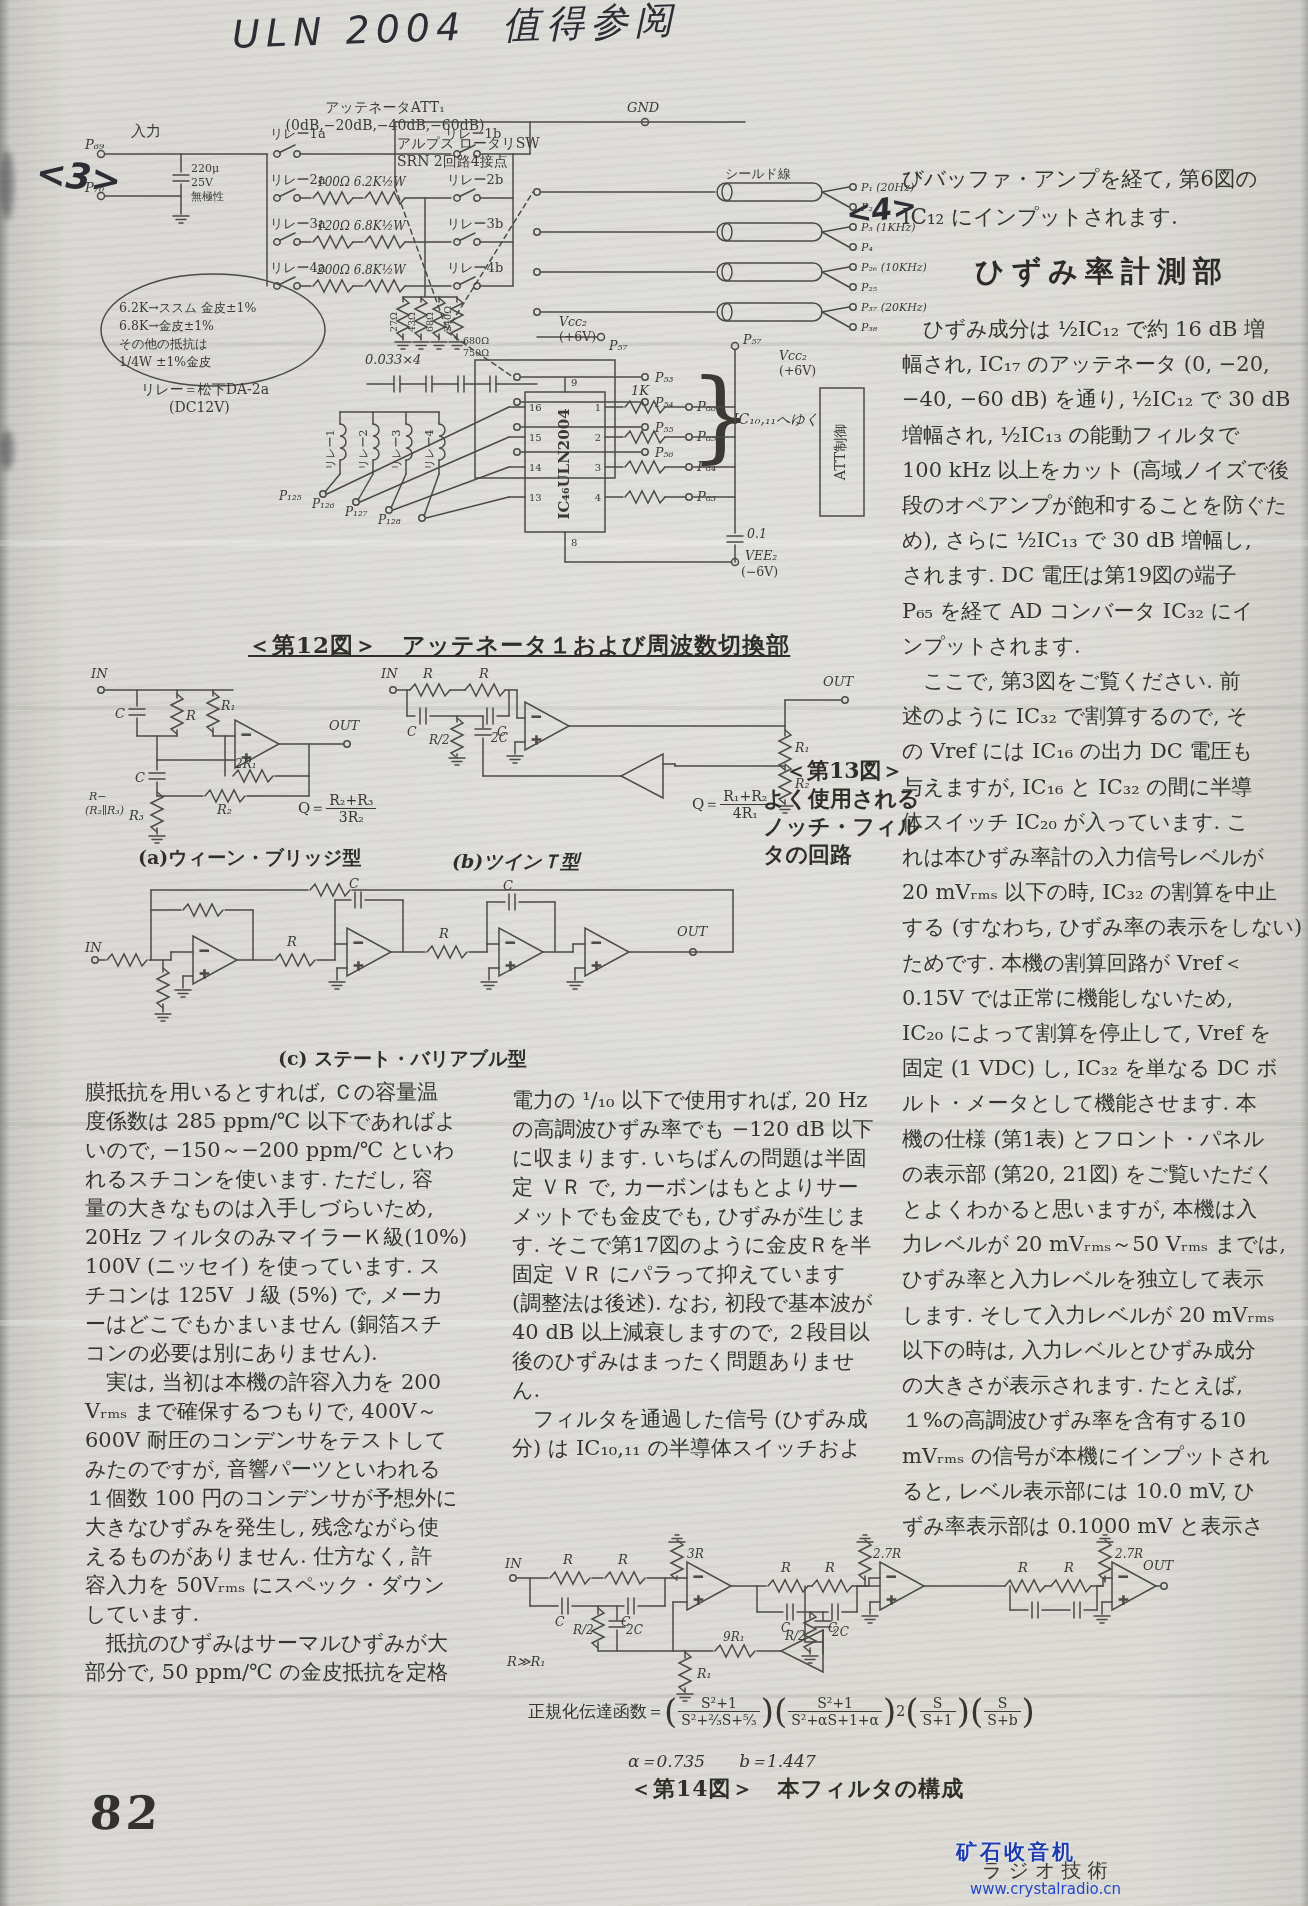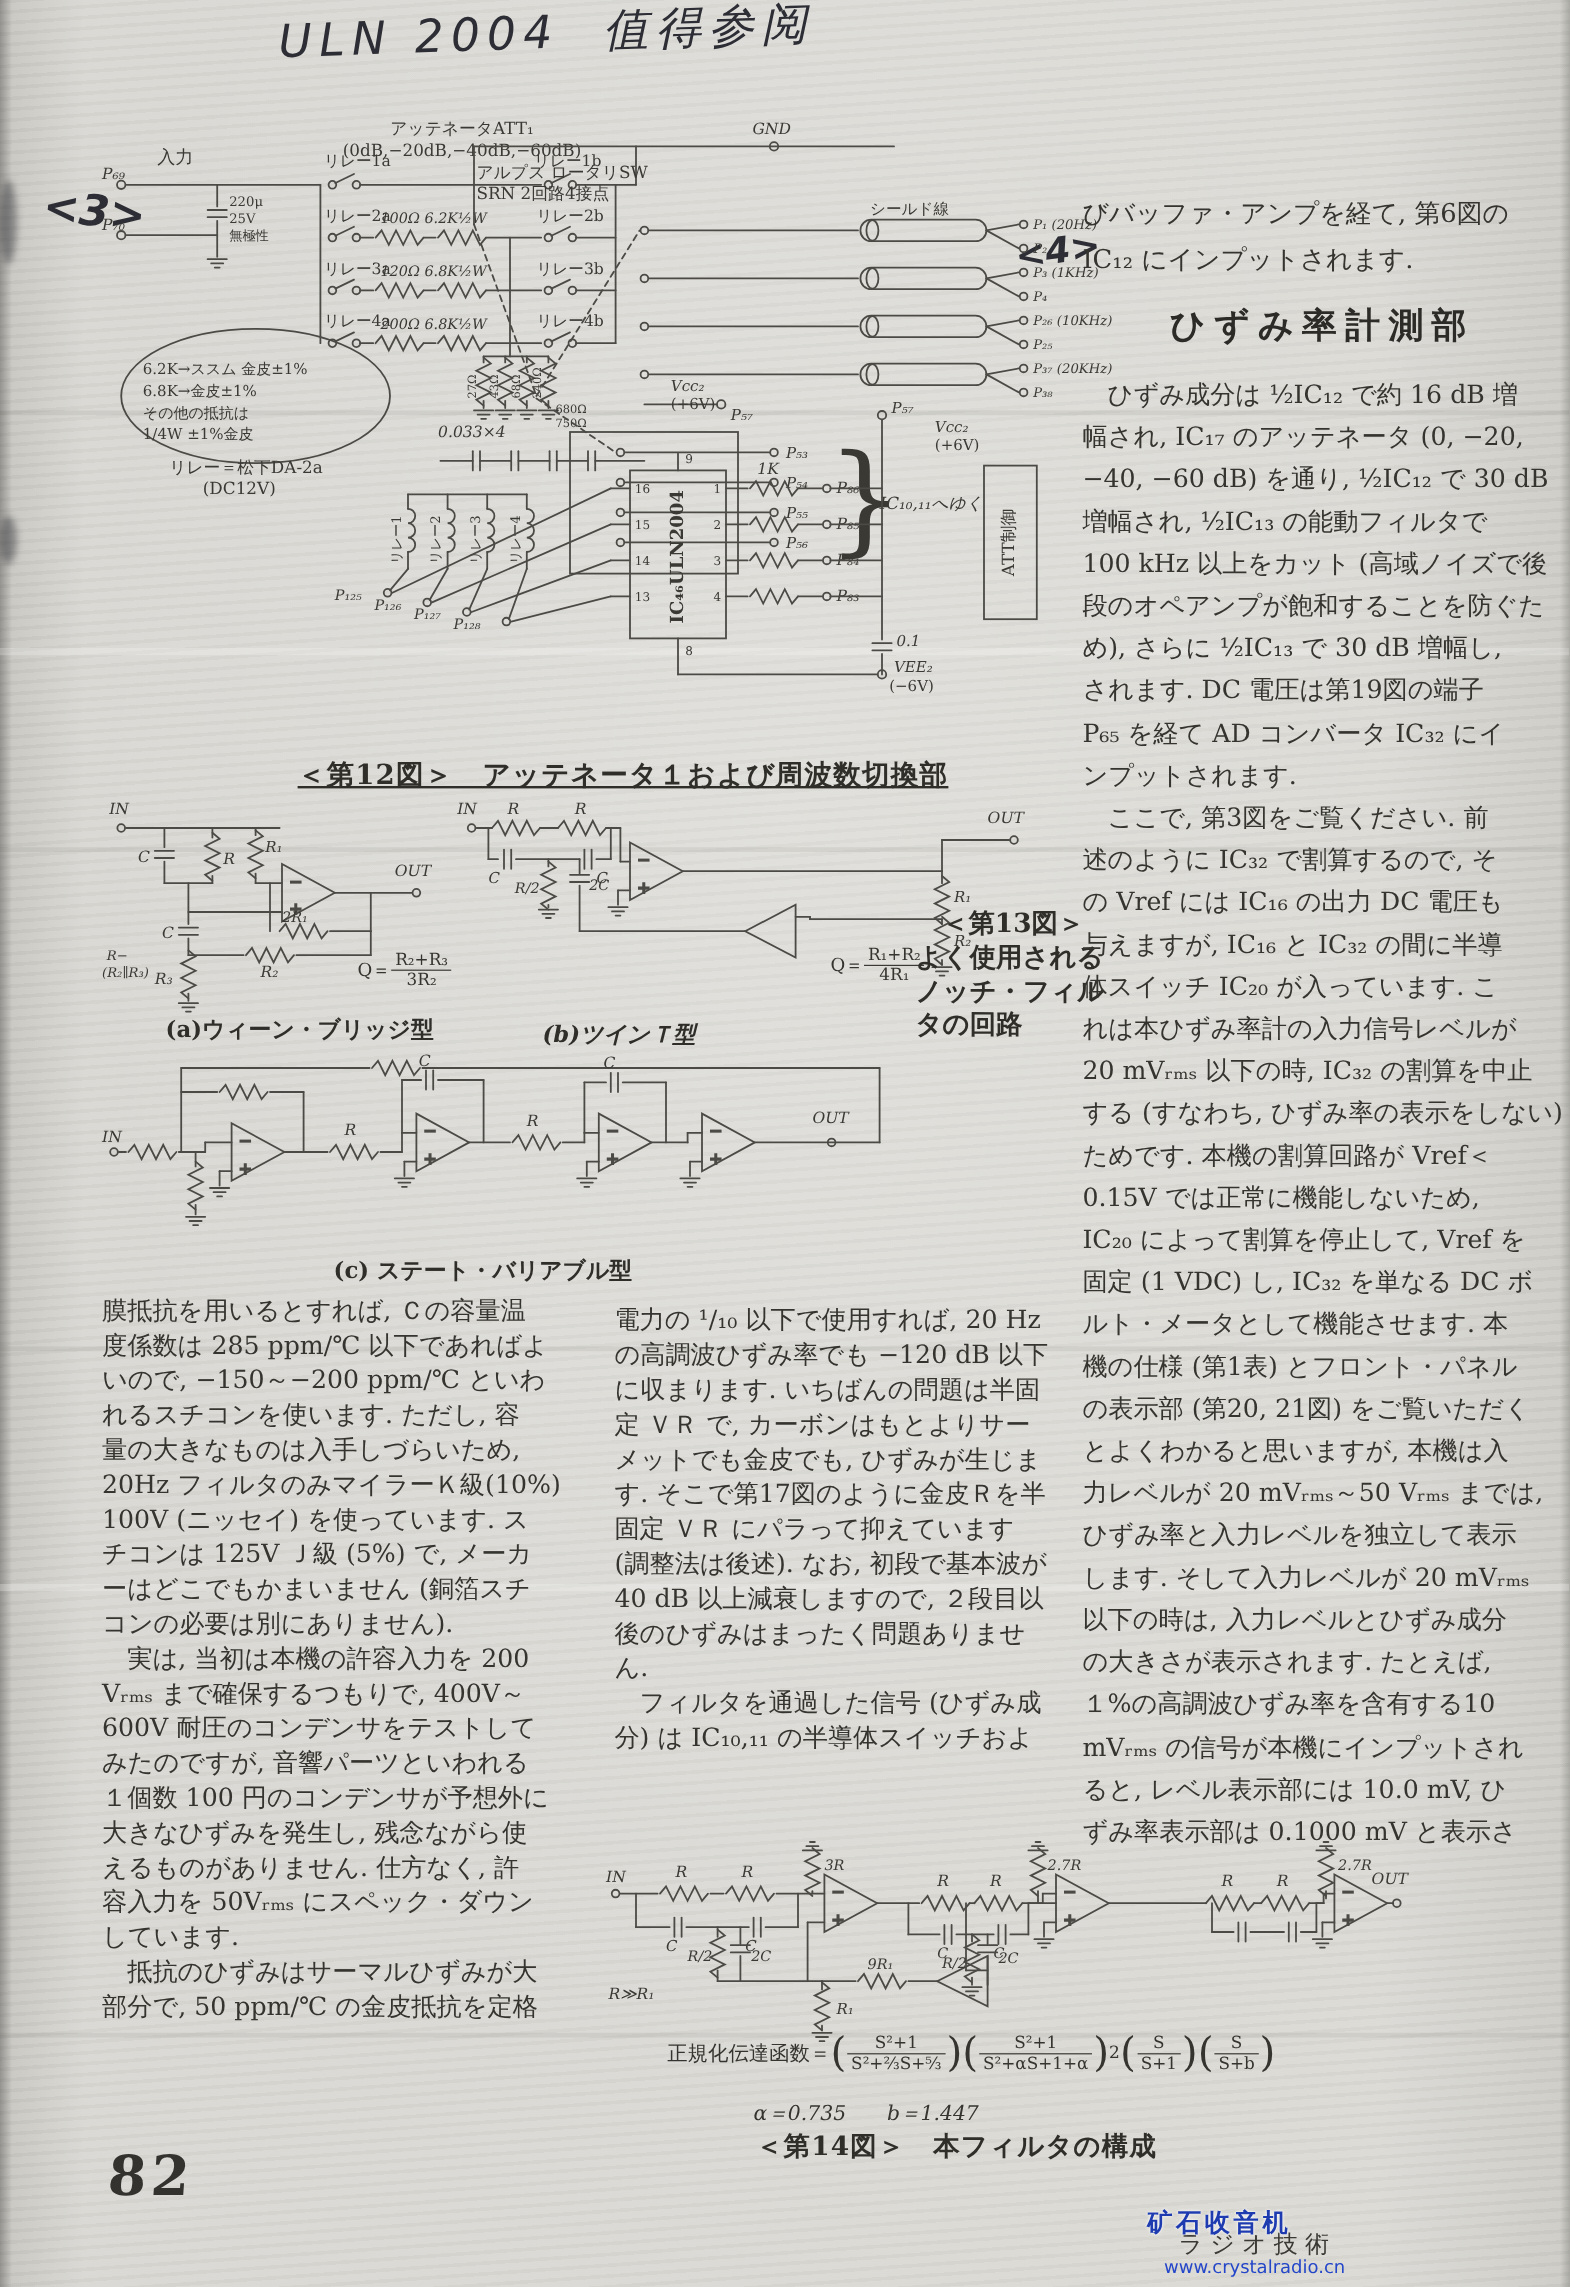--- a/index.html
+++ b/index.html
@@ -48,21 +48,21 @@
   svg text{fill:#3a3934;font-family:"DejaVu Serif",serif;}
   .s9{font-size:9.5px}.s10{font-size:10px}.s11{font-size:11px}.s12{font-size:12px}
   .s125{font-size:12.5px}.s13{font-size:13px}.s14{font-size:14px}.s15{font-size:15px}
   .it{font-style:italic}.b{font-weight:bold}.mid{text-anchor:middle}.end{text-anchor:end}
   
   .formula{font-size:17px;color:#35342f;display:flex;align-items:center;white-space:pre;}
   .frac{display:inline-flex;flex-direction:column;text-align:center;vertical-align:middle;margin:0 1px;font-size:14px;line-height:16px;}
   .frac .num{border-bottom:1.4px solid #3a3934;padding:0 3px;}
   .frac .den{padding:0 3px;}
   .bp{font-size:34px;font-weight:normal;line-height:34px;}
-  .f14{left:556px;top:1694px;}
+  .f14{left:528px;top:1694px;}
   .consts{left:628px;top:1750px;font-size:17px;font-style:italic;white-space:pre;}
   .qf{font-size:15px;}
   .qa{left:298px;top:792px;}
   .qb{left:692px;top:788px;}
 </style>
 </head>
 <body>
 
 <div class="page">
 

